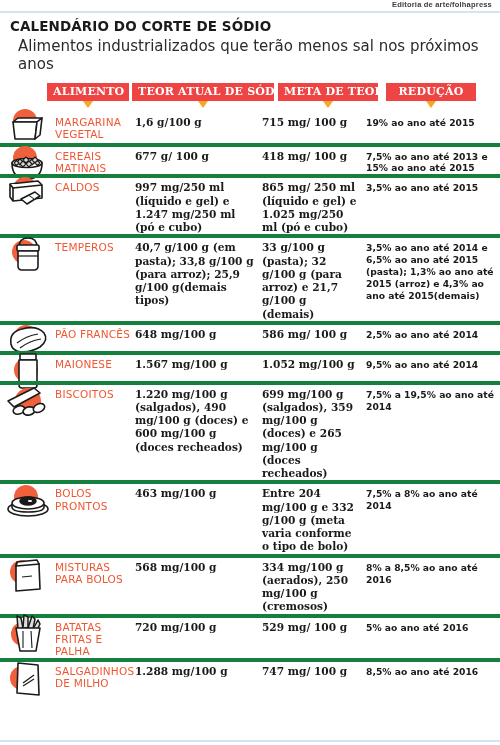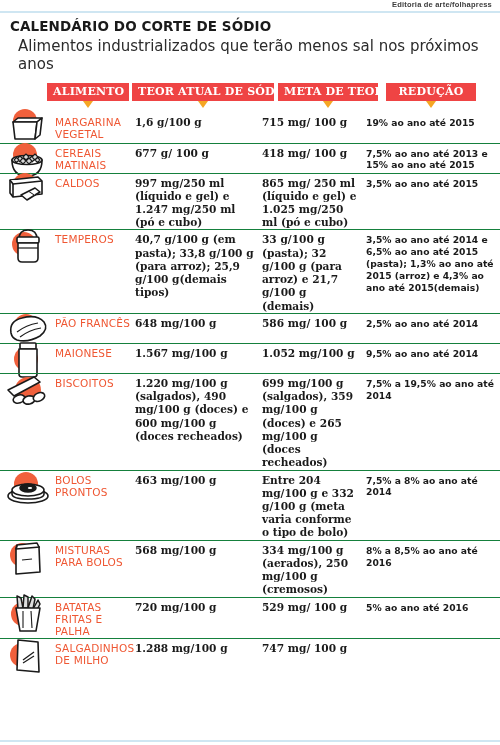--- a/index.html
+++ b/index.html
@@ -84,21 +84,21 @@
   .tab-alimento { left:47px;  width:82px; }
   .tab-teor     { left:132px; width:142px; }
   .tab-meta     { left:278px; width:100px; }
   .tab-reducao  { left:386px; width:90px; }
 
   
   .table{ position:relative; padding:0; }
   .row{
     position:relative;
     display:flex;
-    border-top:1px solid #15803d;
+    border-top:4px solid #15803d;
     min-height:30px;
   }
   .row.first{ border-top:none; }
 
   .c-icon{
     width:55px;
     min-width:55px;
     position:relative;
   }
   .icon-wrap{
@@ -389,17 +389,18 @@
               <path d="M14 7 L34 9 L35 39 L13 37 Z"></path>
               <path d="M19 27 L30 19" stroke-width="1.2"></path>
               <path d="M19 30 L30 23" stroke-width="1.2"></path>
             </g>
           </svg>
         </span>
       </div>
       <div class="c-name">SALGADINHOS DE MILHO</div>
       <div class="c-teor">1.288 mg/100 g</div>
       <div class="c-meta">747 mg/ 100 g</div>
+      <div class="c-red">8,5% ao ano até 2016</div>
     </div>
   </div>
 
 <div class="pad"></div>
 <div class="bottom-rule"></div>
 
 </body></html>

